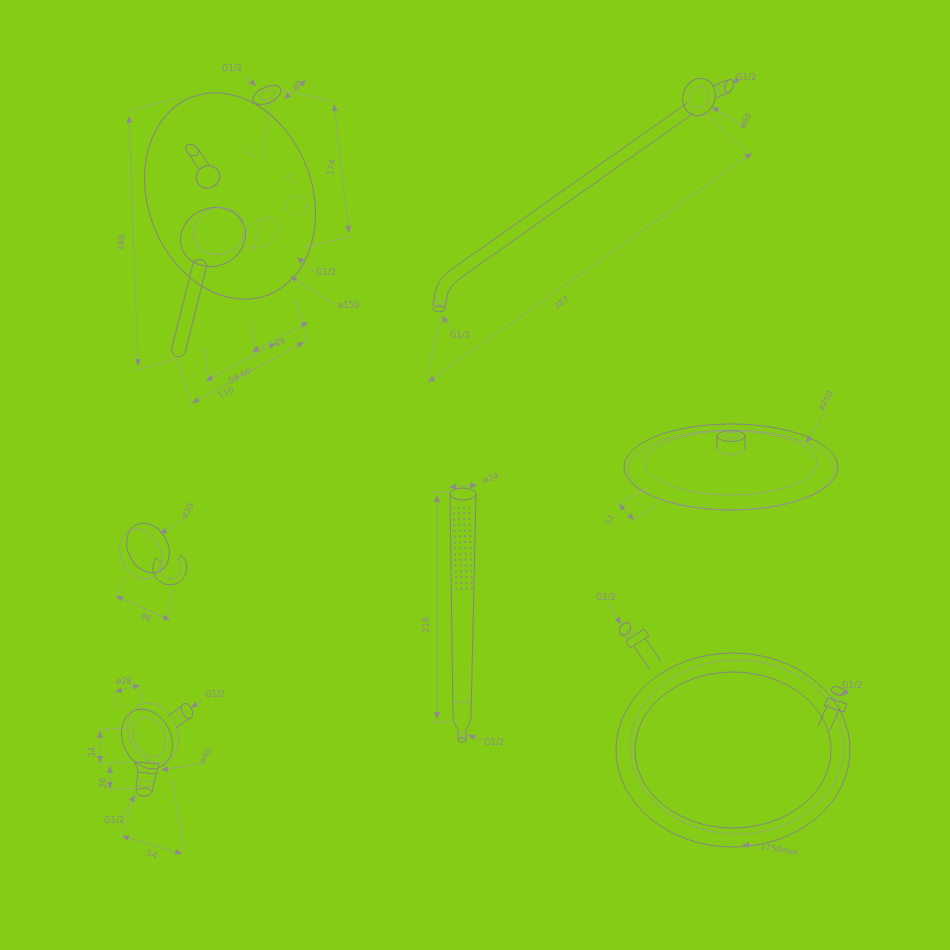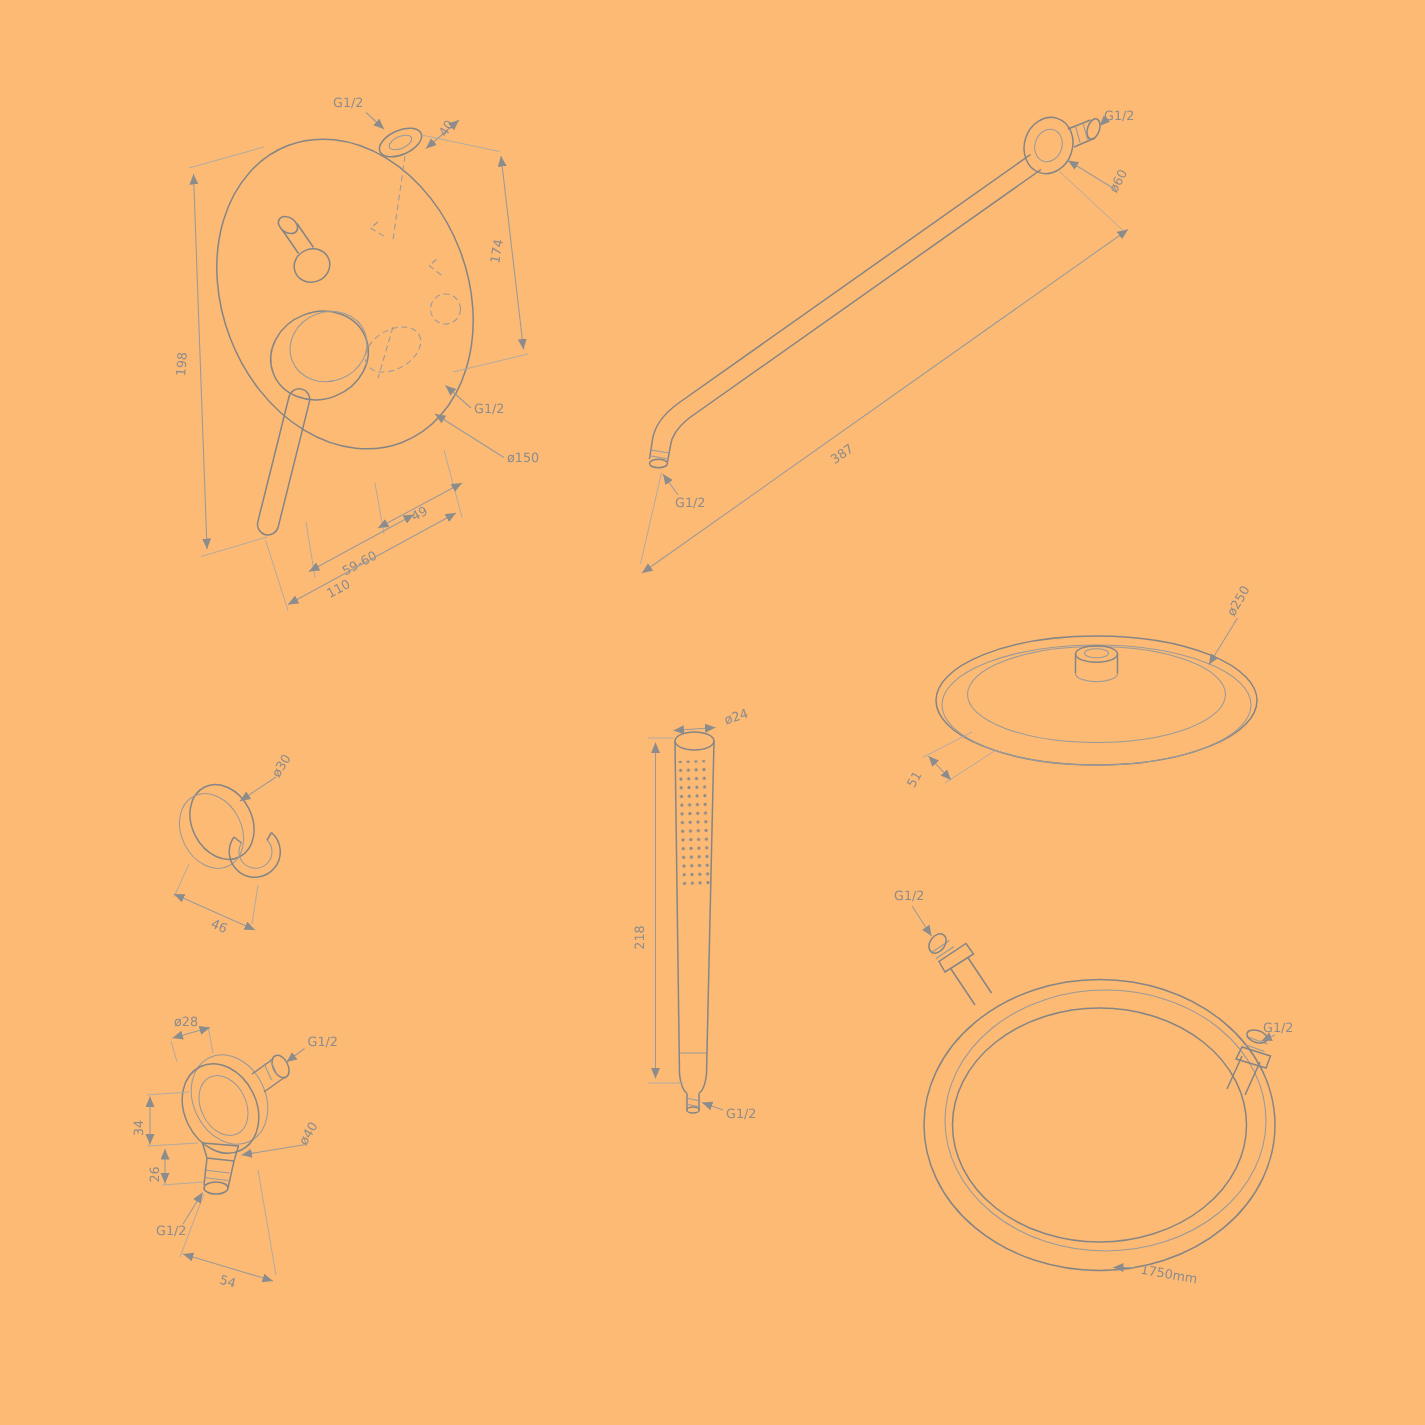--- a/index.html
+++ b/index.html
@@ -1,16 +1,16 @@
 <!DOCTYPE html>
 <html><head>
 <meta charset="utf-8">
 <style>
   html,body{margin:0;padding:0;background:#ffffff;}
-  .sheet{position:relative;width:950px;height:950px;background:#fdba74;overflow:hidden;text-align:center;}
+  .sheet{position:relative;width:950px;height:950px;background:#84cc16;overflow:hidden;text-align:center;}
   svg{display:block;}
   .ln{fill:none;stroke:#858585;stroke-width:1;}
   .thin{fill:none;stroke:#9a9a9a;stroke-width:0.7;}
   .dash{fill:none;stroke:#9a9a9a;stroke-width:0.7;stroke-dasharray:4 2.5;}
   .dim{fill:none;stroke:#9a9a9a;stroke-width:0.7;}
   .ext{fill:none;stroke:#a8a8a8;stroke-width:0.6;}
   .lbl{font-family:"DejaVu Sans", sans-serif;font-size:8.5px;fill:#8c8c8c;}
 </style>
 </head>
 <body>

